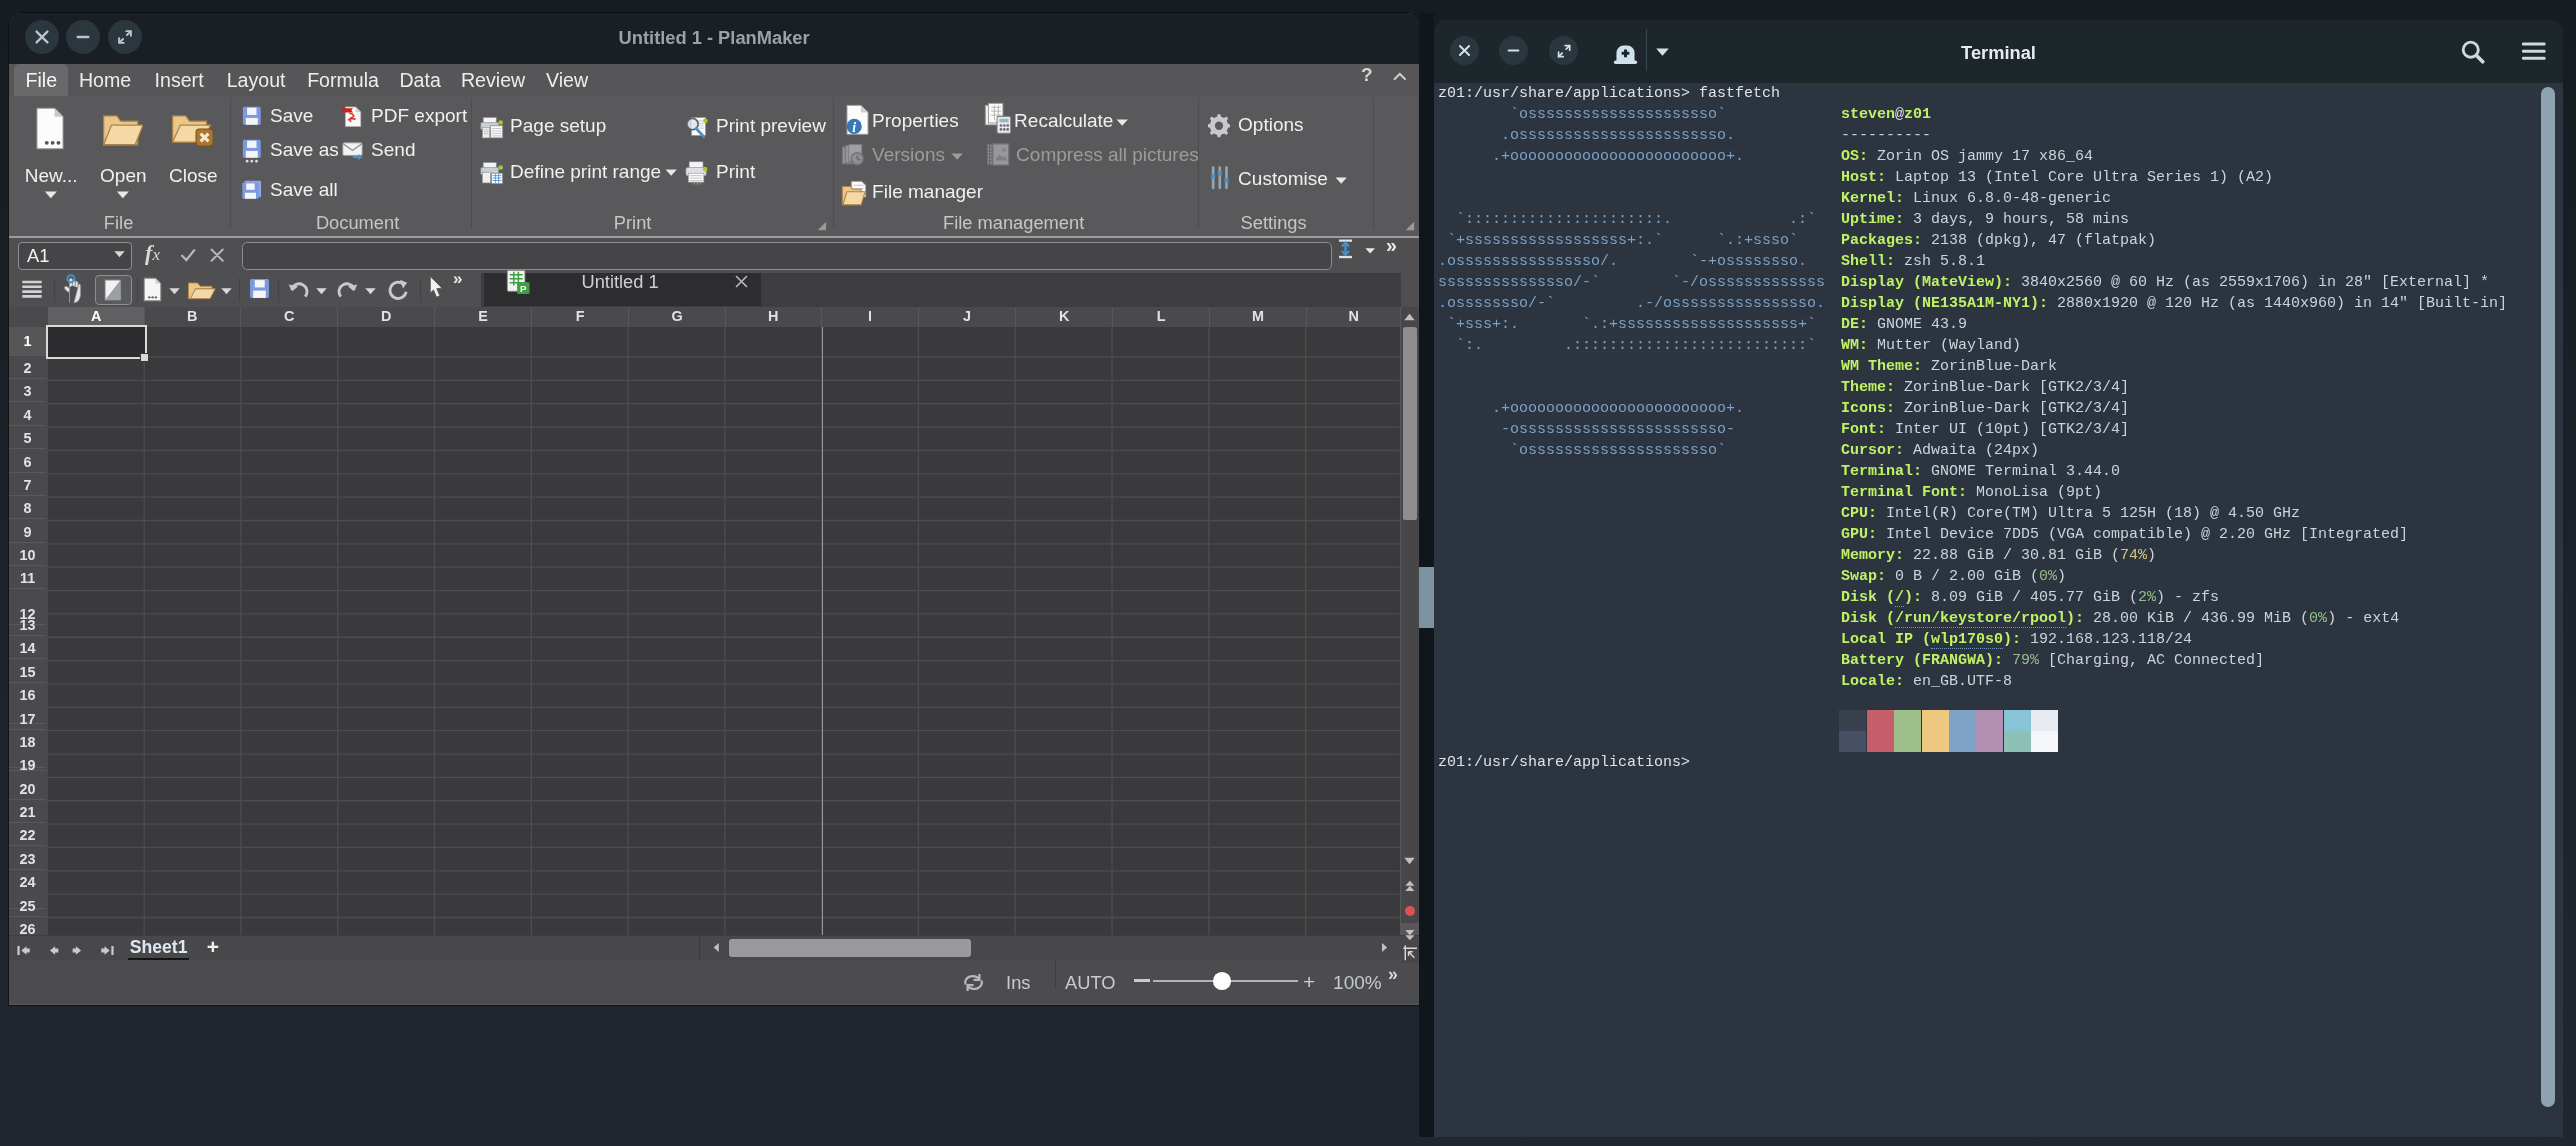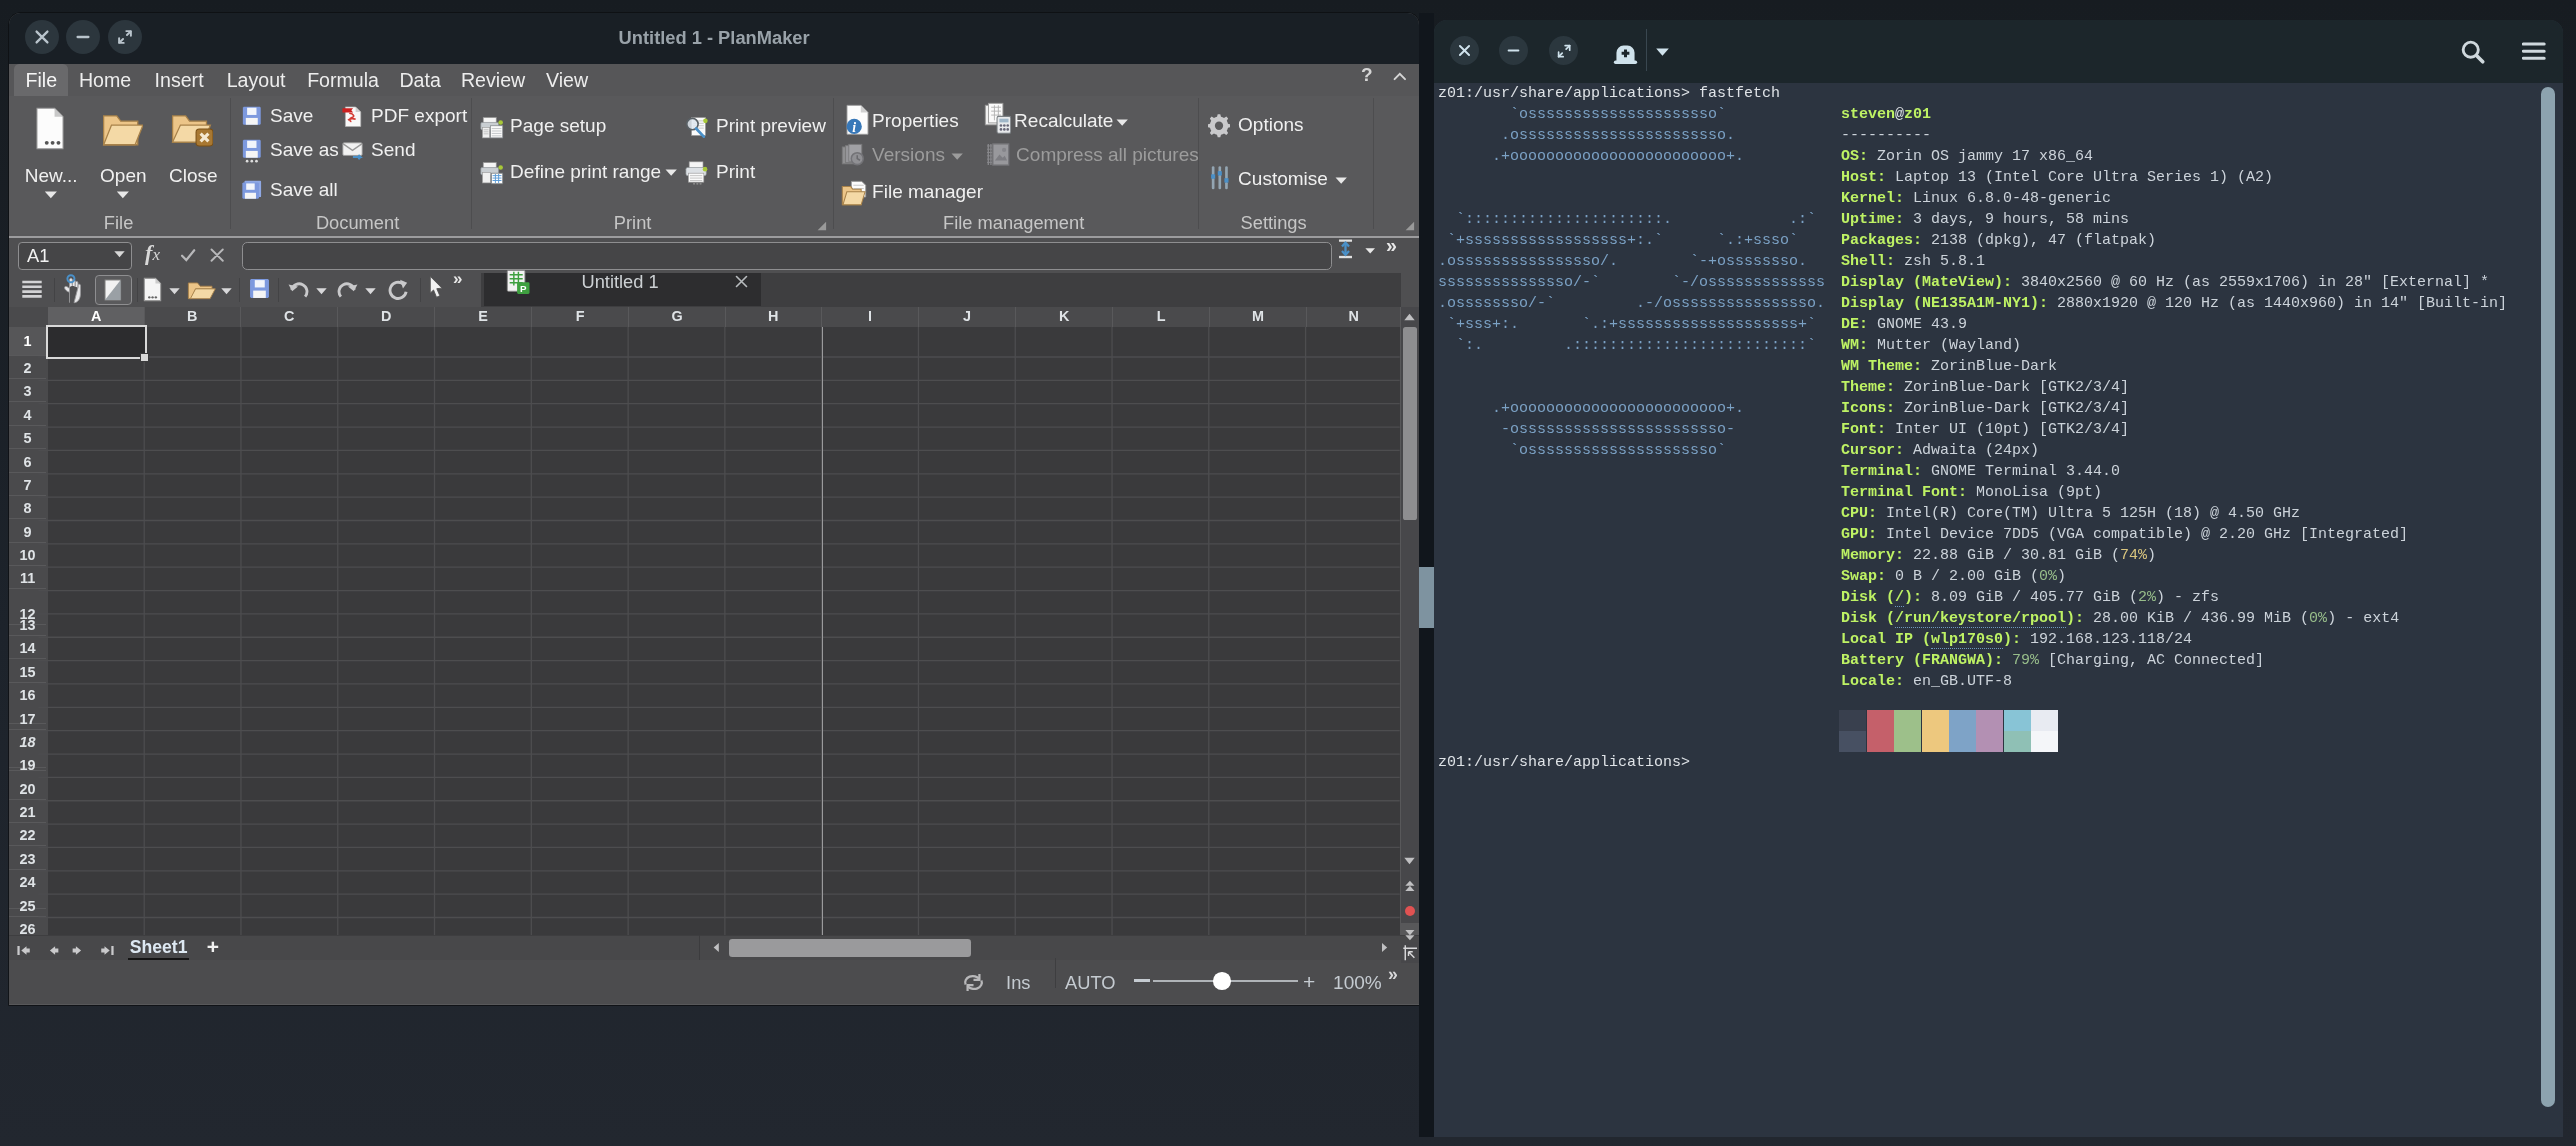--- a/index.html
+++ b/index.html
@@ -391,21 +391,21 @@
 <div class="abs rhd" style="top:484px;height:22px;line-height:22px;">8</div>
 <div class="abs rhd" style="top:508px;height:22px;line-height:22px;">9</div>
 <div class="abs rhd" style="top:531px;height:22px;line-height:22px;">10</div>
 <div class="abs rhd" style="top:554px;height:22px;line-height:22px;">11</div>
 <div class="abs rhd" style="top:590px;height:22px;line-height:22px;">12</div>
 <div class="abs rhd" style="top:601px;height:22px;line-height:22px;">13</div>
 <div class="abs rhd" style="top:624px;height:22px;line-height:22px;">14</div>
 <div class="abs rhd" style="top:648px;height:22px;line-height:22px;">15</div>
 <div class="abs rhd" style="top:671px;height:40px;line-height:22px;">16</div>
 <div class="abs rhd" style="top:695px;height:22px;line-height:22px;">17</div>
-<div class="abs rhd" style="top:718px;height:40px;line-height:22px;font-style:italic;">18</div>
+<div class="abs rhd" style="top:718px;height:40px;line-height:22px;">18</div>
 <div class="abs rhd" style="top:741px;height:14px;line-height:22px;">19</div>
 <div class="abs rhd" style="top:765px;height:22px;line-height:22px;">20</div>
 <div class="abs rhd" style="top:788px;height:22px;line-height:22px;">21</div>
 <div class="abs rhd" style="top:811px;height:22px;line-height:22px;">22</div>
 <div class="abs rhd" style="top:835px;height:22px;line-height:22px;">23</div>
 <div class="abs rhd" style="top:858px;height:38px;line-height:22px;">24</div>
 <div class="abs rhd" style="top:882px;height:22px;line-height:22px;">25</div>
 <div class="abs rhd" style="top:905px;height:22px;line-height:22px;">26</div>
 <svg class="abs" style="left:29px;top:314px" width="1362" height="608" viewBox="0 0 2087 932">
       <g stroke="#4d4d4f" stroke-width="2">
@@ -535,20 +535,21 @@
       <svg width="25" height="22" viewBox="0 0 19 17" style="position:absolute;left:3.3px;top:3.3px">
         <path d="M2.5 14 V7.5 A5.5 5.5 0 0 1 8 2 H11 A5.5 5.5 0 0 1 16.5 7.5 V14 Z" fill="#cfe2ec"></path>
         <rect x="0.5" y="13.6" width="18" height="2.6" rx="1.3" fill="#cfe2ec"></rect>
         <path d="M9.5 5 V11 M6.5 8 H12.5" stroke="#1c262b" stroke-width="2.3"></path>
       </svg>
     </div>
 <div class="abs" style="left:212px;top:8.5px;width:1.3px;height:42px;background:#394750"></div>
 <div class="abs" style="left:221px;top:27px"><svg width="15" height="9.8" viewBox="0 0 26 17">
         <path d="M2 2.5 L13 15 L24 2.5 Z" fill="#cfe2ec"></path>
       </svg></div>
+<div class="abs" style="left:0;top:22px;width:100%;text-align:center;color:#e6ebee;font-weight:bold;font-size:18.3px">Terminal</div>
 <div class="abs" style="left:1025px;top:17.6px"><svg width="27.4" height="27.4" viewBox="0 0 21 21">
         <circle cx="9" cy="9" r="5.8" stroke="#cfd8dd" stroke-width="2.2" fill="none"></circle>
         <path d="M13.4 13.4 L18.2 18.2" stroke="#cfd8dd" stroke-width="2.8" stroke-linecap="round"></path>
       </svg></div>
 <div class="abs" style="left:1088px;top:22px"><svg width="23.5" height="18.3" viewBox="0 0 18 14">
         <path d="M1 1.6 H17 M1 7 H17 M1 12.4 H17" stroke="#cfd8dd" stroke-width="2.3" stroke-linecap="round"></path>
       </svg></div>
 <pre class="abs wt" style="left:3.9px;top:63px">z01:/usr/share/applications&gt; fastfetch</pre>
 <pre class="abs art" style="left:3.9px;top:84px">        `osssssssssssssssssssso`
        .osssssssssssssssssssssso.

